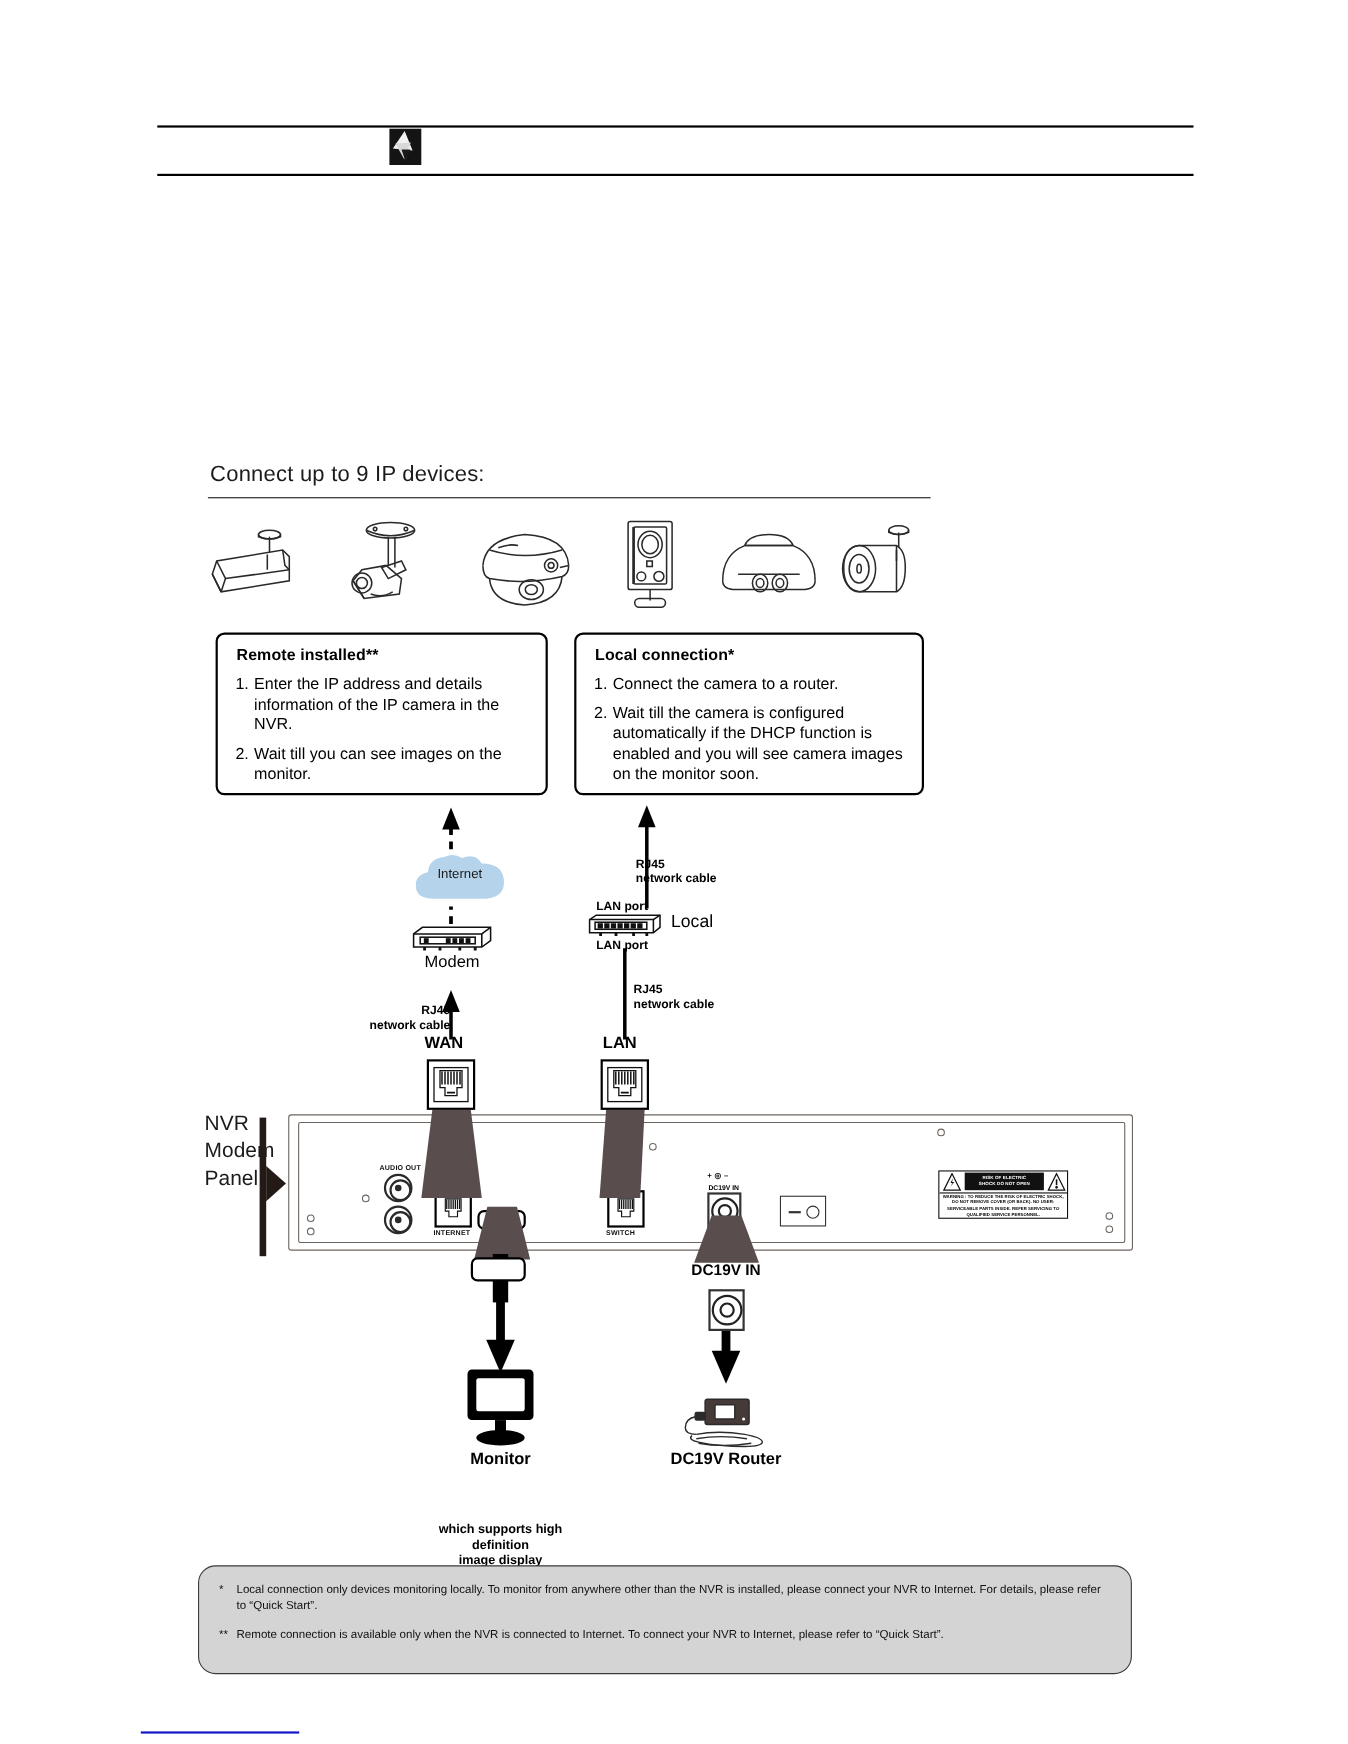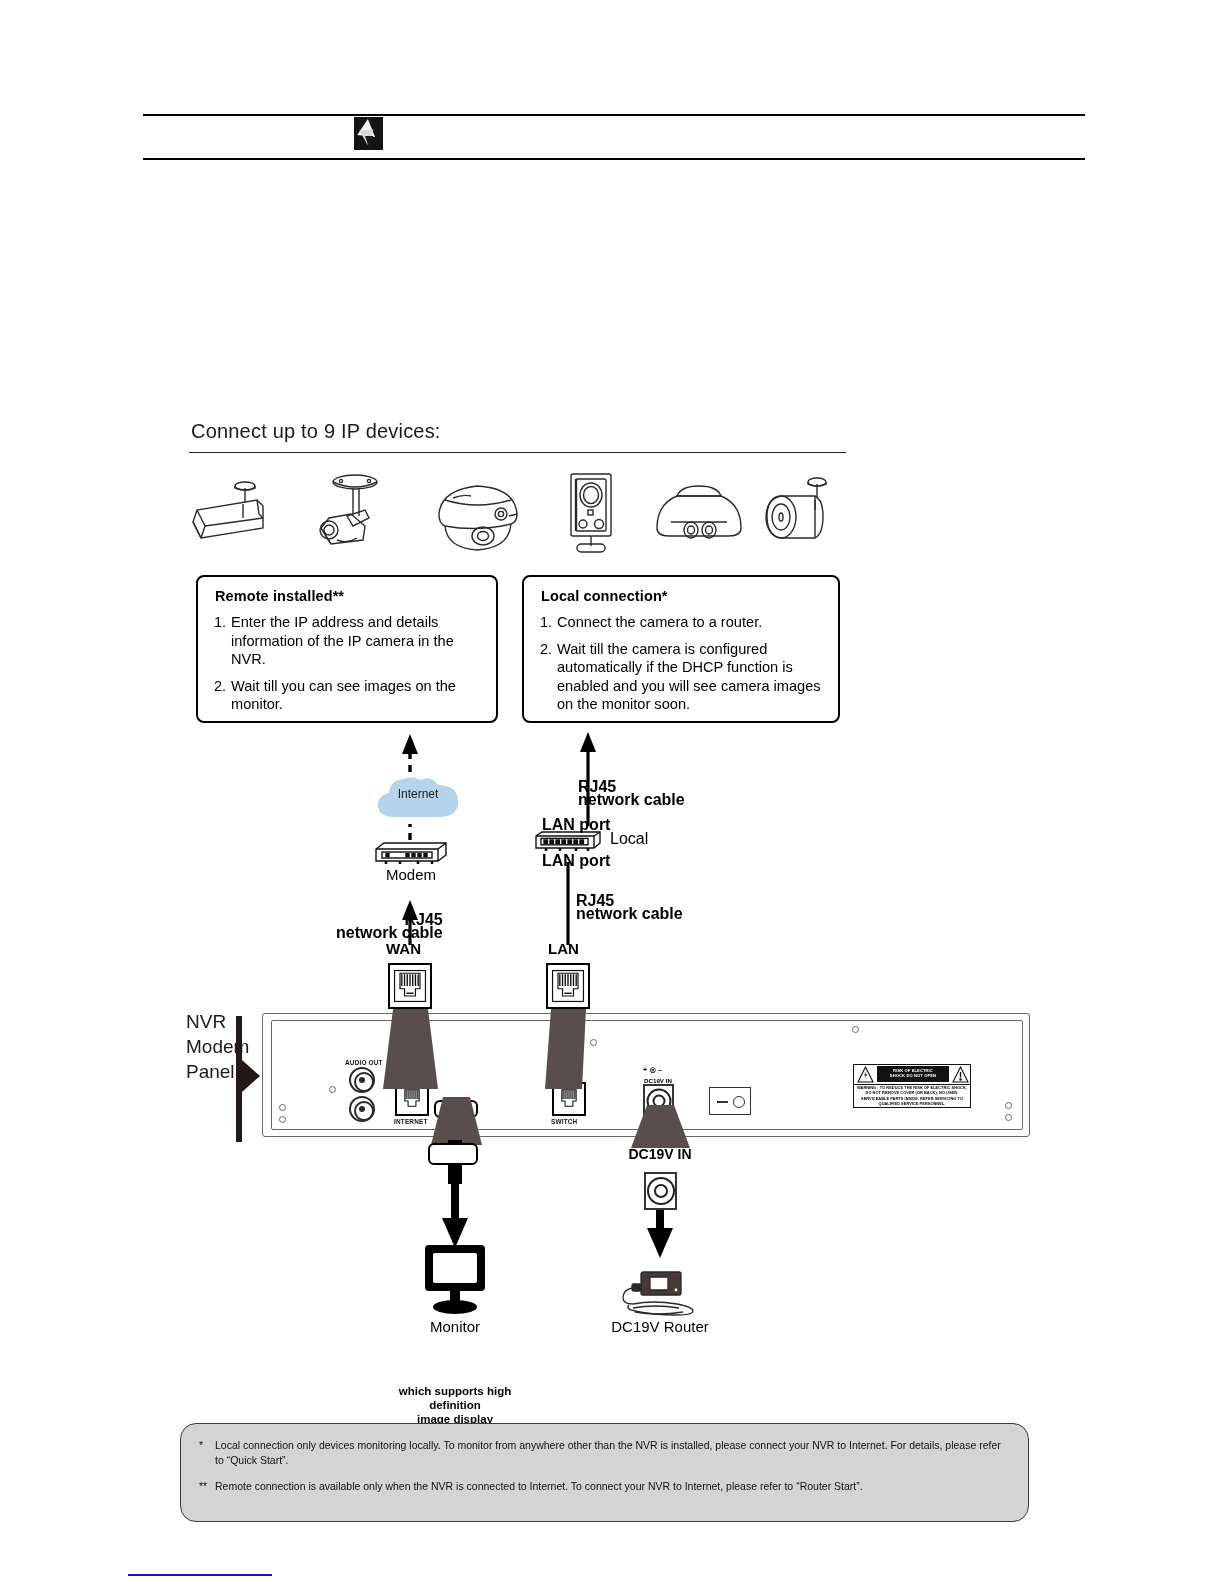--- a/index.html
+++ b/index.html
@@ -106,21 +106,21 @@
     font-size: 14.6px;
     line-height: 18.6px;
     margin-bottom: 8px;
   }
   .instr-list li .num { width: 17px; flex: none; }
   .instr-list li .txt { flex: 1; }
 
   
   .lbl {
     position: absolute;
-    font-size: 16px;
+    font-size: 11px;
     line-height: 13px;
     white-space: pre;
     color: #000;
   }
   .lbl-b { font-weight: bold; }
   .lbl-lg { font-size: 15px; }
   .lbl-xl { font-size: 16px; }
 
   .cloud {
     position: absolute;
@@ -315,21 +315,21 @@
   .adapter {
     position: absolute;
     left: 619px; top: 1270px;
     width: 82px; height: 50px;
   }
   .adapter svg { display:block; width:100%; height:100%; }
 
   .caption-main {
     position: absolute;
     font-size: 15px;
-    font-weight: normal;
+    font-weight: bold;
     text-align: center;
     white-space: nowrap;
   }
   .caption-sub {
     position: absolute;
     font-size: 11.5px;
     line-height: 14px;
     font-weight: bold;
     text-align: center;
   }
@@ -701,19 +701,19 @@
   </div>
   <div class="caption-main" style="left:590px; top:1318px; width:140px;">DC19V Router</div>
 
   <div class="footnote">
     <div class="fn-item" style="left:18px; top:14px; width:812px;">
       <span class="mk">*</span>
       <span class="bd">Local connection only devices monitoring locally. To monitor from anywhere other than the NVR is installed, please connect your NVR to Internet. For details, please refer to “Quick Start”.</span>
     </div>
     <div class="fn-item" style="left:18px; top:55px; width:812px;">
       <span class="mk">**</span>
-      <span class="bd">Remote connection is available only when the NVR is connected to Internet. To connect your NVR to Internet, please refer to “Router Start”.</span>
+      <span class="bd">Remote connection is available only when the NVR is connected to Internet. To connect your NVR to Internet, please refer to “Quick Start”.</span>
     </div>
   </div>
 
   <div class="bottom-link"></div>
 
 </div>
 
 </body></html>

